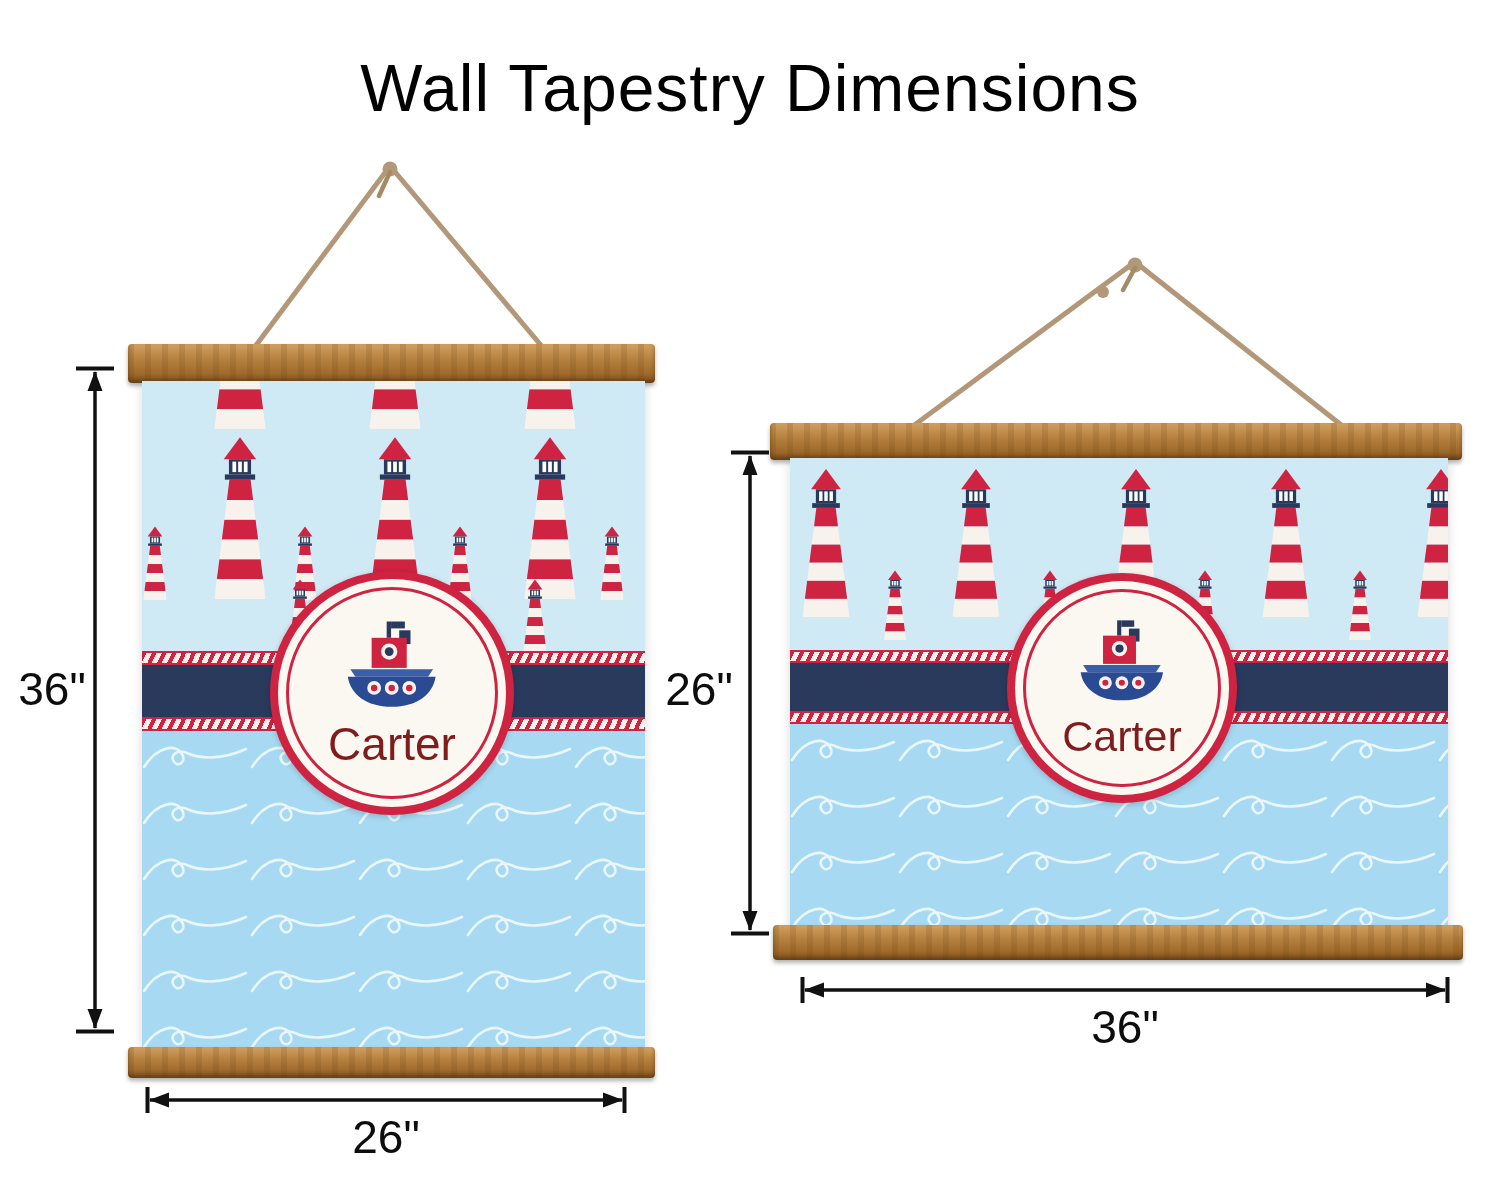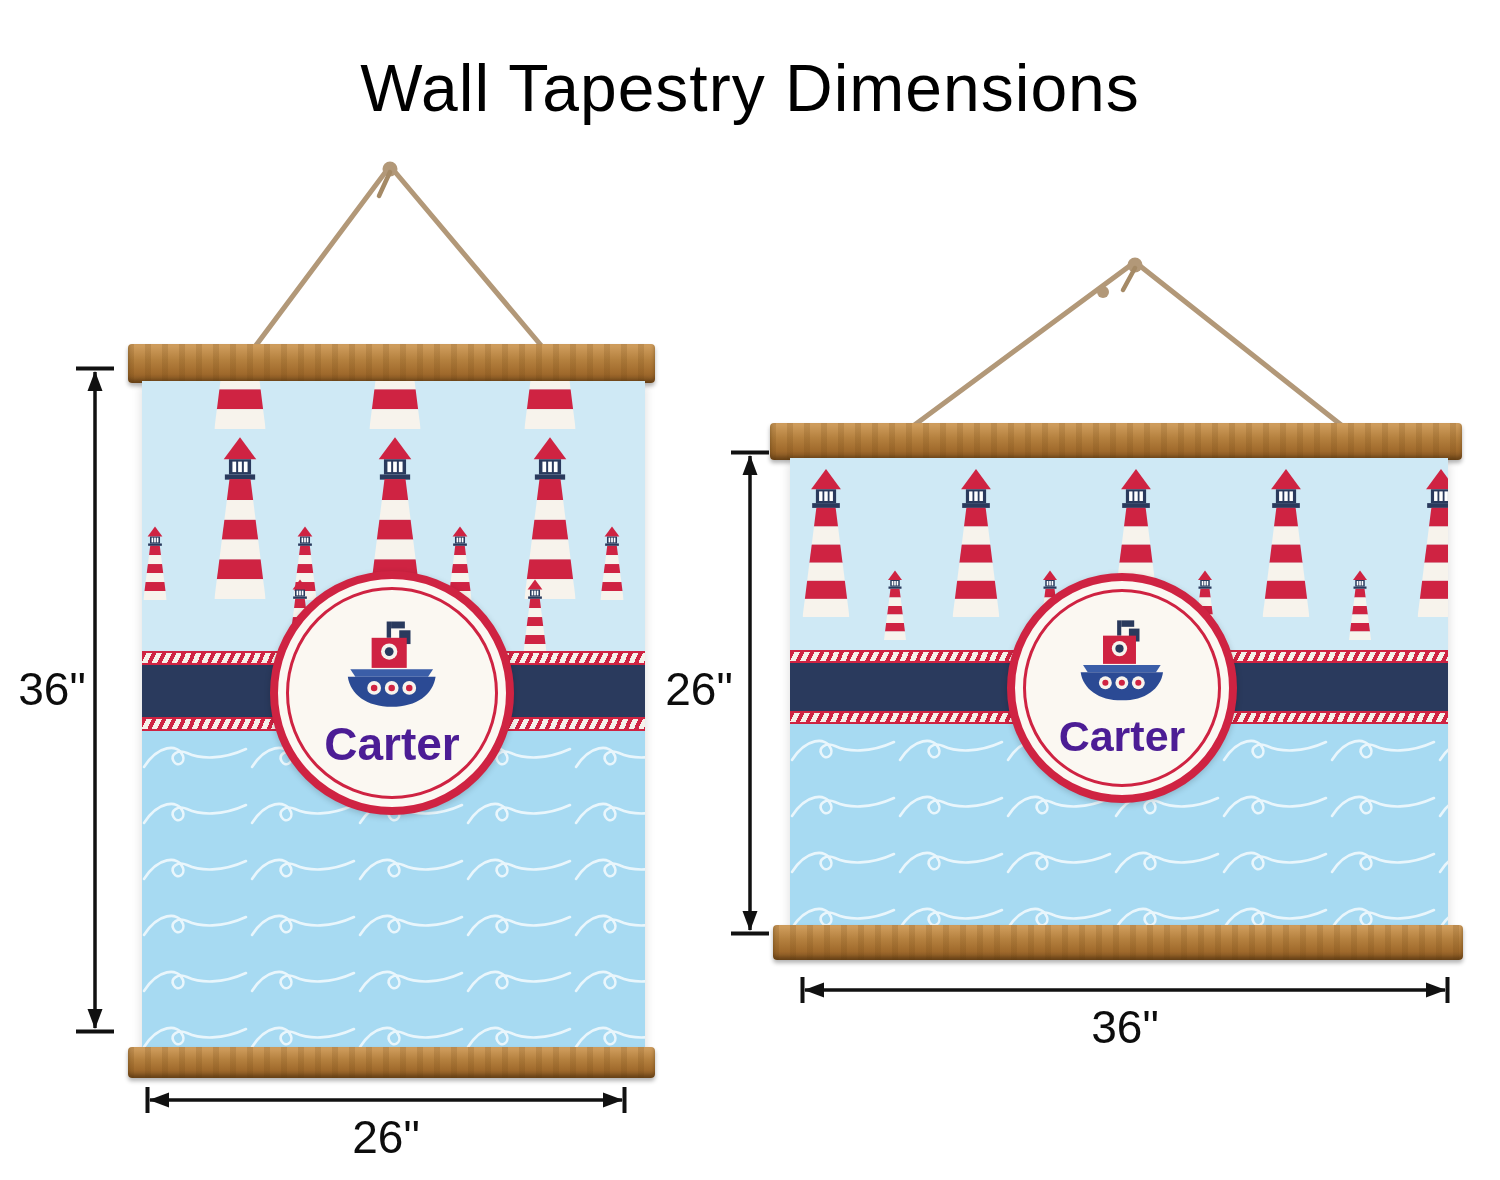--- a/index.html
+++ b/index.html
@@ -36,21 +36,21 @@
     position:absolute;box-sizing:border-box;border-radius:50%;
     background:#fbf8f2;border:8px solid #cf2342;
     display:flex;flex-direction:column;align-items:center;justify-content:center;
     box-shadow:0 2px 6px rgba(0,0,0,.18);
   }
   .badge-ring{
     position:absolute;inset:8px;border:3px solid #cf2342;border-radius:50%;
     pointer-events:none;
   }
   .badge-name{
-    color:#4c1d95;font-weight:bold;margin-top:2px;line-height:1;
+    color:#7f1d1d;font-weight:normal;margin-top:2px;line-height:1;
     font-family:"Liberation Sans",sans-serif;
   }
   .badge-name.lg{font-size:46px;}
   .badge-name.md{font-size:43px;}
   .boat{width:55%;display:block;}
   
   .dim-label{
     position:absolute;color:#0d0d0d;font-size:46px;text-align:center;white-space:nowrap;
   }
   svg{display:block;}

